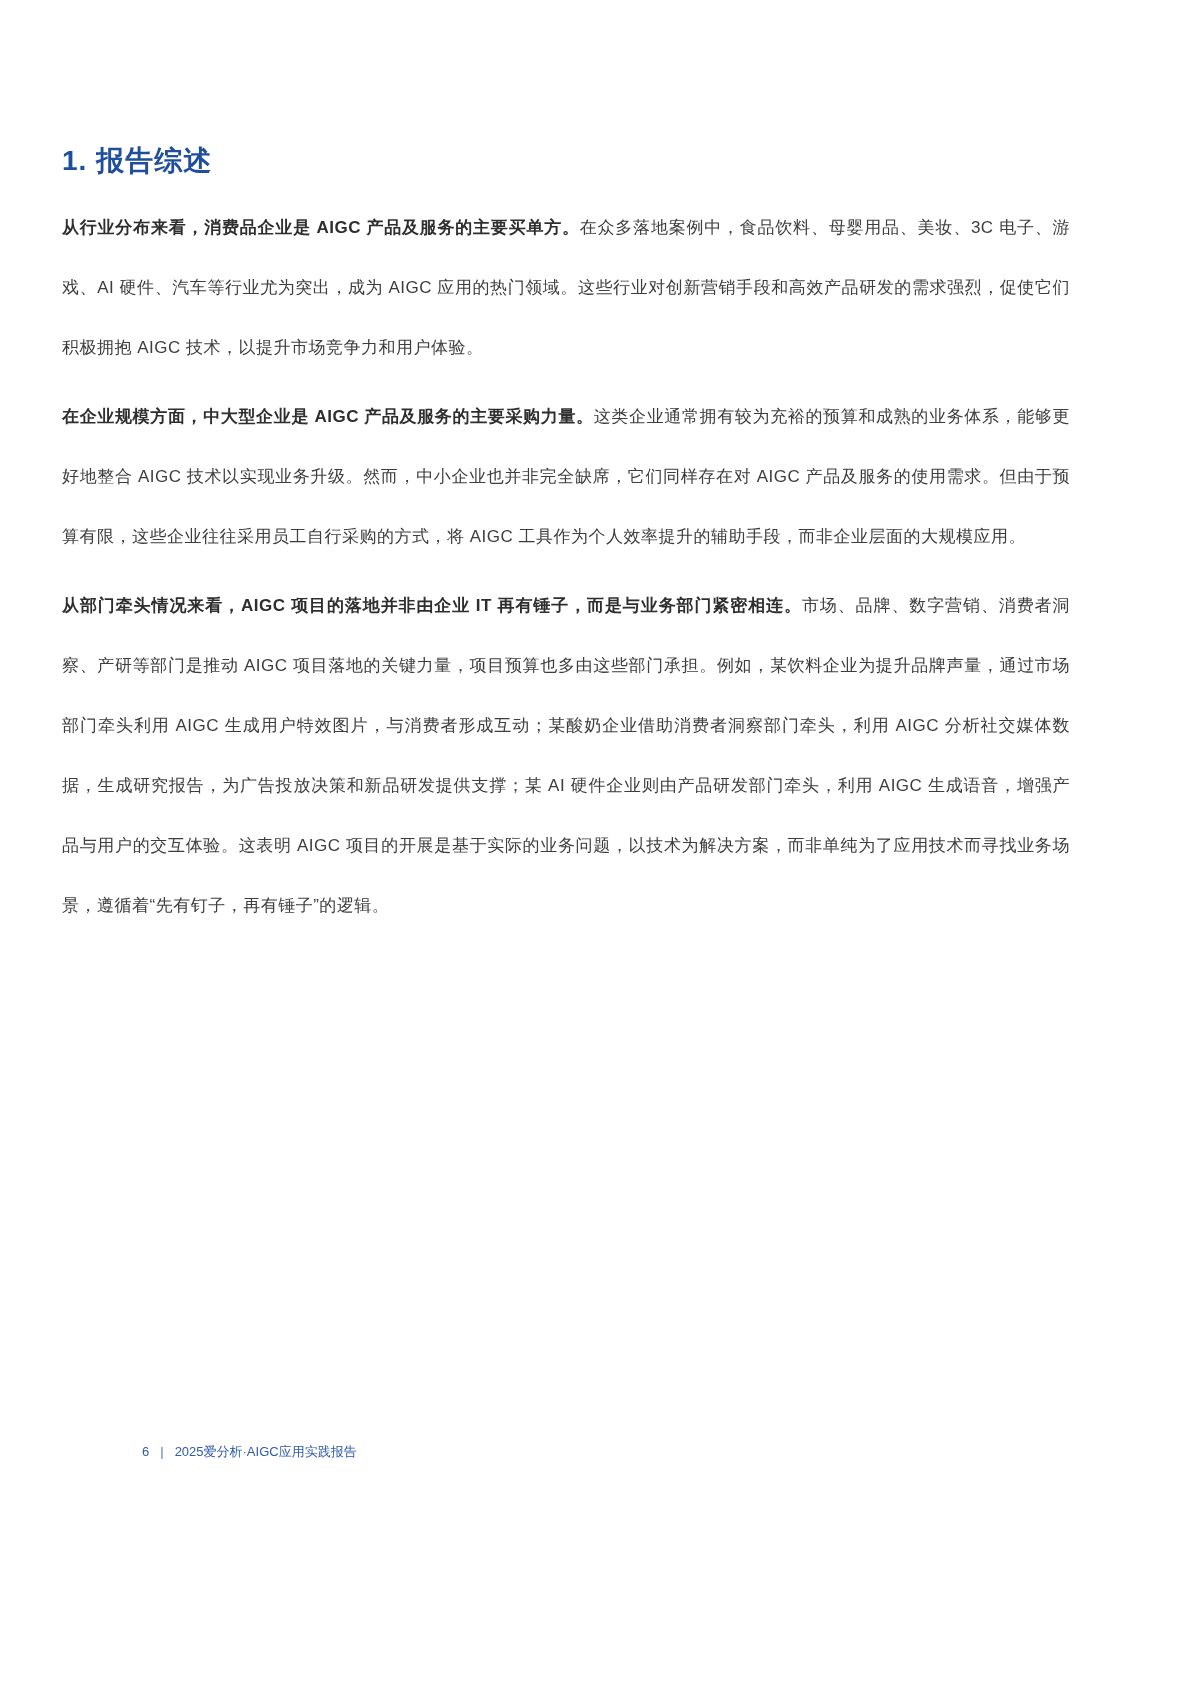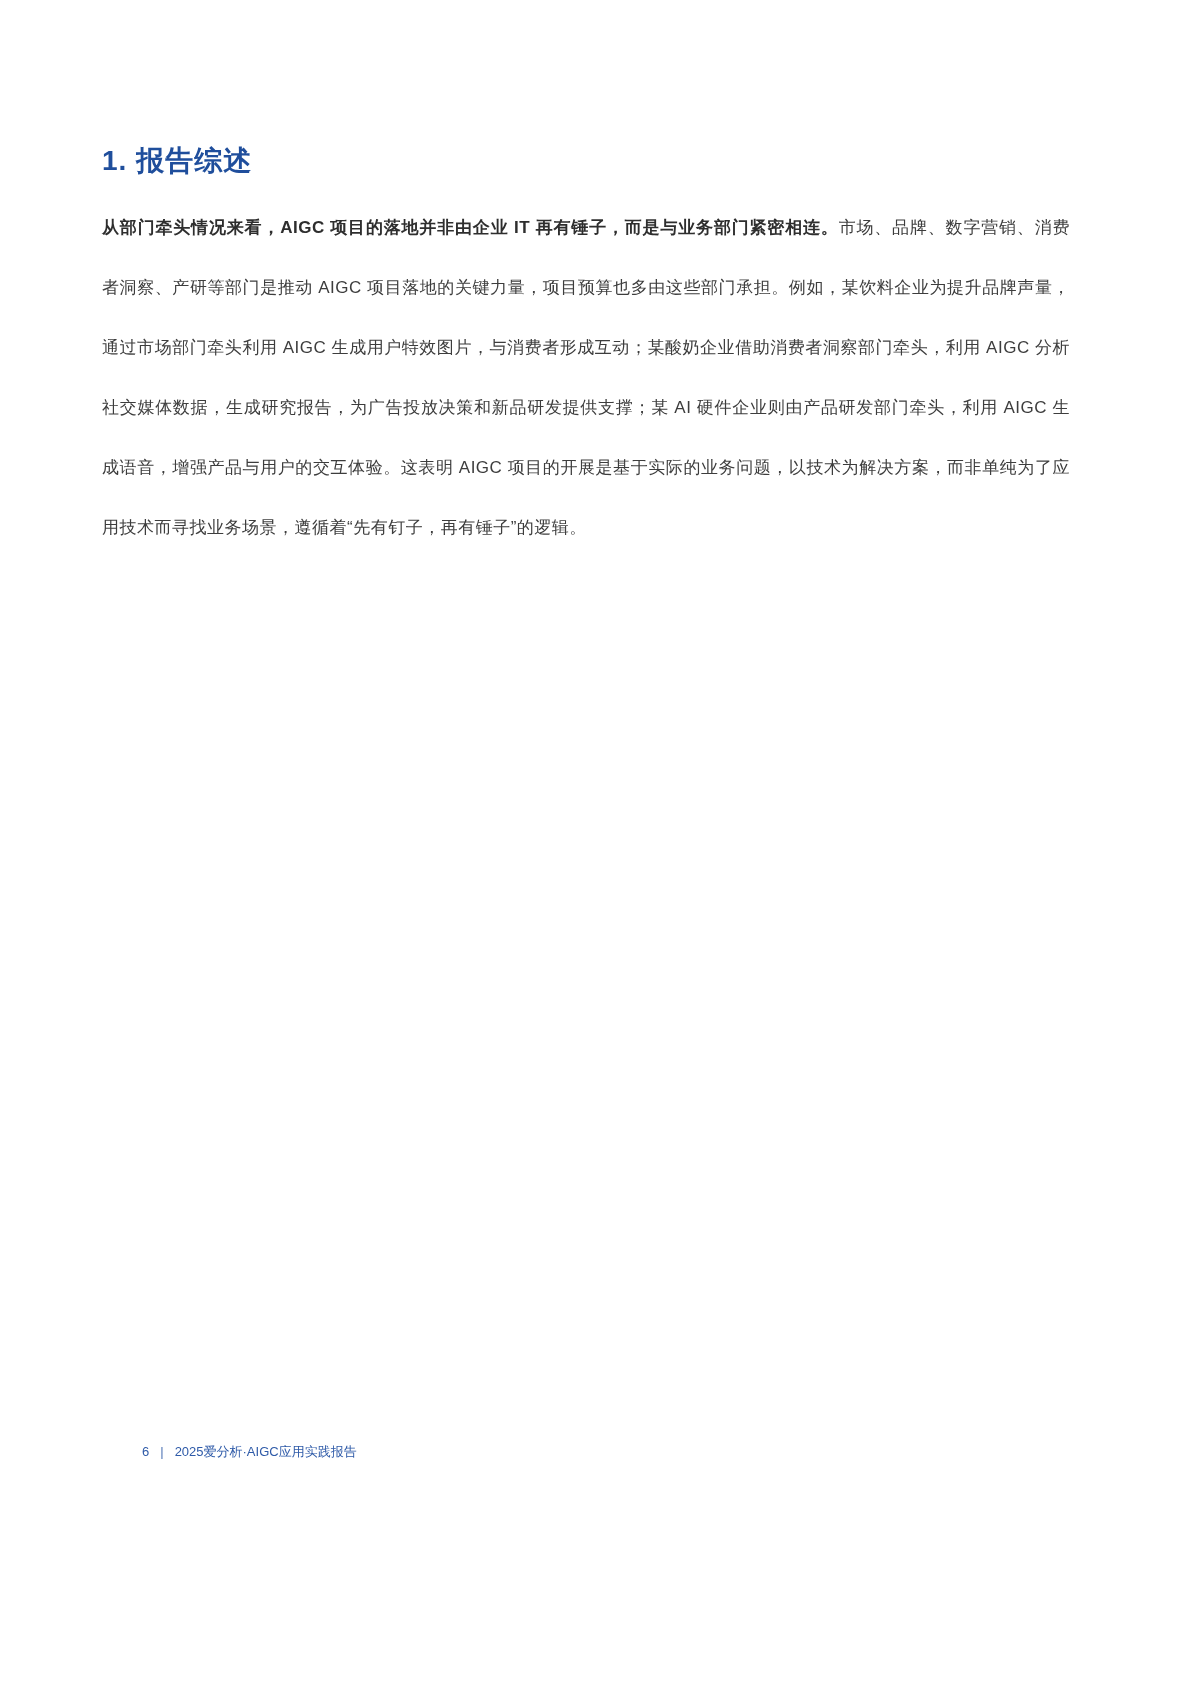--- a/index.html
+++ b/index.html
@@ -14,21 +14,21 @@
     width:1200px;
     height:1698px;
     background:#ffffff;
     font-family:"Liberation Sans", sans-serif;
     position:relative;
     overflow:hidden;
   }
   .page{
     width:1200px;
     height:1218px;
-    padding:140px 130px 0 102px;
+    padding:140px 130px 0 62px;
   }
   h1.section-heading{
     color:var(--heading-color,#1F4E9C);
     font-size:28px;
     line-height:42px;
     font-weight:700;
     margin:0 0 16px 0;
     letter-spacing:1px;
   }
   .para{
@@ -65,21 +65,27 @@
 </head>
 <body>
 
 <div class="page">
 
   <h1 class="section-heading">1. 报告综述</h1>
 
   <div class="content">
 
 
+    <p class="para">
+      <span class="lead-bold">从行业分布来看，消费品企业是 AIGC 产品及服务的主要买单方。</span><span>在众多落地案例中，食品饮料、母婴用品、美妆、3C 电子、游戏、AI 硬件、汽车等行业尤为突出，成为 AIGC 应用的热门领域。这些行业对创新营销手段和高效产品研发的需求强烈，促使它们积极拥抱 AIGC 技术，以提升市场竞争力和用户体验。</span>
+    </p>
 
+    <p class="para">
+      <span class="lead-bold">在企业规模方面，中大型企业是 AIGC 产品及服务的主要采购力量。</span><span>这类企业通常拥有较为充裕的预算和成熟的业务体系，能够更好地整合 AIGC 技术以实现业务升级。然而，中小企业也并非完全缺席，它们同样存在对 AIGC 产品及服务的使用需求。但由于预算有限，这些企业往往采用员工自行采购的方式，将 AIGC 工具作为个人效率提升的辅助手段，而非企业层面的大规模应用。</span>
+    </p>
 
     <p class="para">
       <span class="lead-bold">从部门牵头情况来看，AIGC 项目的落地并非由企业 IT 再有锤子，而是与业务部门紧密相连。</span><span>市场、品牌、数字营销、消费者洞察、产研等部门是推动 AIGC 项目落地的关键力量，项目预算也多由这些部门承担。例如，某饮料企业为提升品牌声量，通过市场部门牵头利用 AIGC 生成用户特效图片，与消费者形成互动；某酸奶企业借助消费者洞察部门牵头，利用 AIGC 分析社交媒体数据，生成研究报告，为广告投放决策和新品研发提供支撑；某 AI 硬件企业则由产品研发部门牵头，利用 AIGC 生成语音，增强产品与用户的交互体验。这表明 AIGC 项目的开展是基于实际的业务问题，以技术为解决方案，而非单纯为了应用技术而寻找业务场景，遵循着“先有钉子，再有锤子”的逻辑。</span>
     </p>
 
 
   </div>
 
 </div>
 

